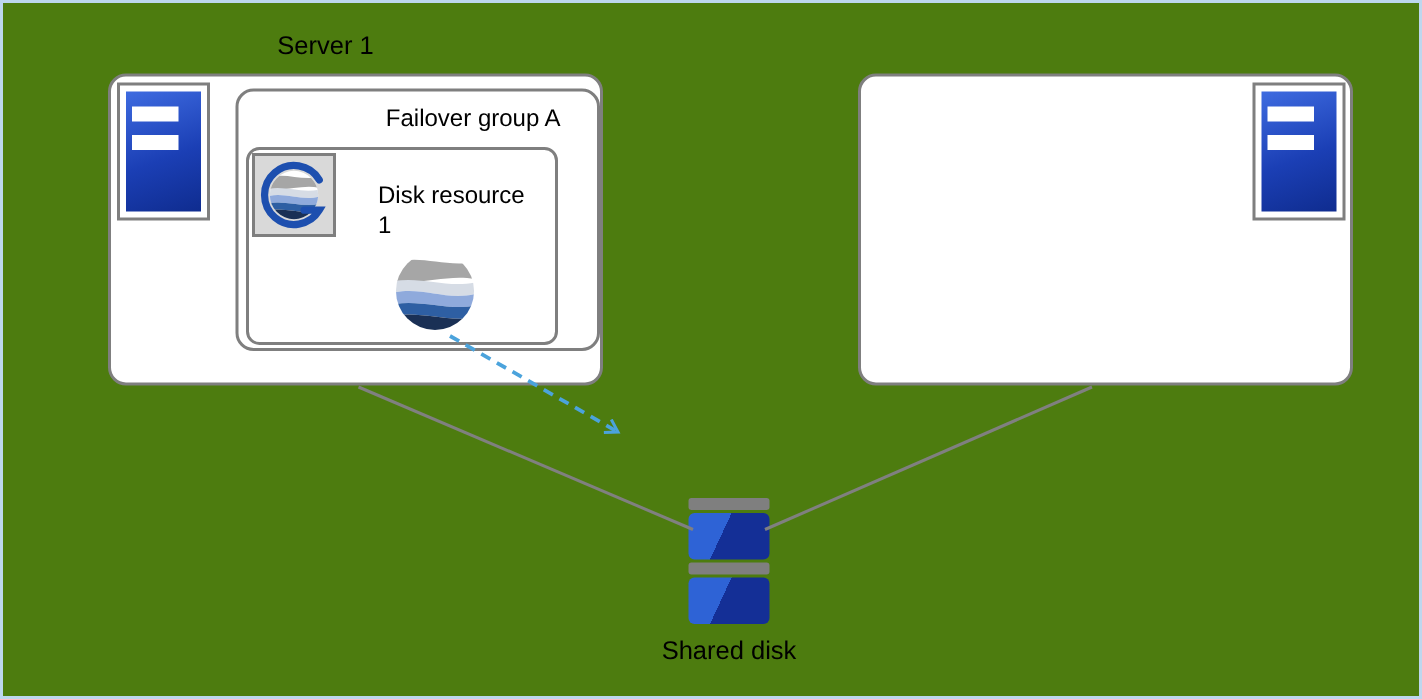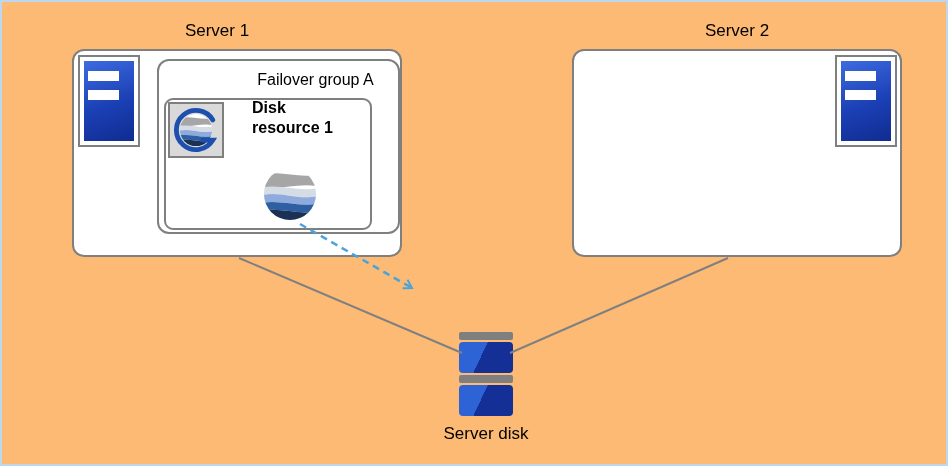--- a/index.html
+++ b/index.html
@@ -3,21 +3,21 @@
 <meta charset="utf-8">
 <style>
   * { margin: 0; padding: 0; box-sizing: border-box; }
   html, body { background: #ffffff; }
   body { font-family: "Liberation Sans", sans-serif; color: #000; }
 
   .canvas {
     position: relative;
     width: 948px;
     height: 466px;
-    background: #fdba74;
+    background: #4d7c0f;
     border: 2px solid #BDD7EE;
     overflow: hidden;
   }
 
   .label {
     position: absolute;
     font-size: 17px;
     text-align: center;
     line-height: 1.25;
     color: #000;
@@ -93,21 +93,20 @@
     width: 948px; height: 466px;
     pointer-events: none;
   }
 </style>
 </head>
 <body>
 
 <div class="canvas">
 
   <div class="label" style="left:50px; top:18px; width:330px;">Server 1</div>
-  <div class="label" style="left:570px; top:18px; width:330px;">Server 2</div>
 
   <div class="box" style="left:70px; top:47px; width:330px; height:208px;"></div>
   <div class="box" style="left:570px; top:47px; width:330px; height:208px;"></div>
 
   <div class="box" style="left:155px; top:57px; width:243px; height:175px;"></div>
   <div class="label" style="left:155px; top:68px; width:243px; font-size:16px;margin-left:37px;">Failover group A</div>
 
   <div class="box resource-box" style="left:162px; top:96px; width:208px; height:132px;"></div>
 
   <div class="gicon" style="left:166px; top:100px;">
@@ -124,21 +123,21 @@
           <path d="M-28,-7 C-8,-10 8,-2 28,-6 L28,2 C8,7 -8,-3 -28,1 Z" fill="#D6DCE5"></path>
           <path d="M-28,1 C-8,-3 8,7 28,2 L28,10 C10,14 -8,6 -28,9 Z" fill="#8FAADC"></path>
           <path d="M-28,9 C-8,6 10,14 28,10 L28,18 C10,22 -8,14 -28,17 Z" fill="#2E5FA3"></path>
           <path d="M-28,17 C-8,14 10,22 28,18 L28,28 L-28,28 Z" fill="#1A3055"></path>
         </g>
       </g>
       <path d="M 17.5,-10.5 A 20.4,20.4 0 1 0 17.5,10.5 L 7,10.5" fill="none" stroke="#1D4FAF" stroke-width="5" stroke-linecap="round"></path>
     </svg>
   </div>
 
-  <div class="label" style="left:250px; top:96px; width:104px; font-size:16px; text-align:left;font-weight:bold;">Disk resource 1</div>
+  <div class="label" style="left:250px; top:119px; width:104px; font-size:16px; text-align:left;">Disk resource 1</div>
 
   <div class="sphere" style="left:261px; top:165px;">
     <svg width="54" height="54" viewBox="-28 -28 56 56">
       <defs>
         <clipPath id="clipS">
             <circle cx="0" cy="0" r="27"></circle>
           </clipPath>
       </defs>
       <g clip-path="url(#clipS)">
         <rect x="-28" y="-28" width="56" height="56" fill="#ffffff"></rect>
@@ -163,21 +162,21 @@
       <div class="bar b2"></div>
     </div>
   </div>
 
   <div class="disk-stack" style="left:457px; top:330px;">
     <div class="disk-cap"></div>
     <div class="disk-body"></div>
     <div class="disk-cap"></div>
     <div class="disk-body"></div>
   </div>
-  <div class="label" style="left:424px; top:421px; width:120px;">Server disk</div>
+  <div class="label" style="left:424px; top:421px; width:120px;">Shared disk</div>
 
   <svg class="overlay" width="948" height="466">
     <defs>
       <marker id="arrowhead" markerWidth="14" markerHeight="14" refX="9" refY="6" orient="auto" markerUnits="userSpaceOnUse">
         <path d="M1,1 L9,6 L1,11" fill="none" stroke="#4BA3DC" stroke-width="2"></path>
       </marker>
     </defs>
     <line x1="237" y1="256" x2="460" y2="351" stroke="#808080" stroke-width="2"></line>
     <line x1="726" y1="256" x2="508" y2="351" stroke="#808080" stroke-width="2"></line>
     <line x1="298" y1="222" x2="410" y2="286" stroke="#4BA3DC" stroke-width="2.5" stroke-dasharray="7 5" marker-end="url(#arrowhead)"></line>

